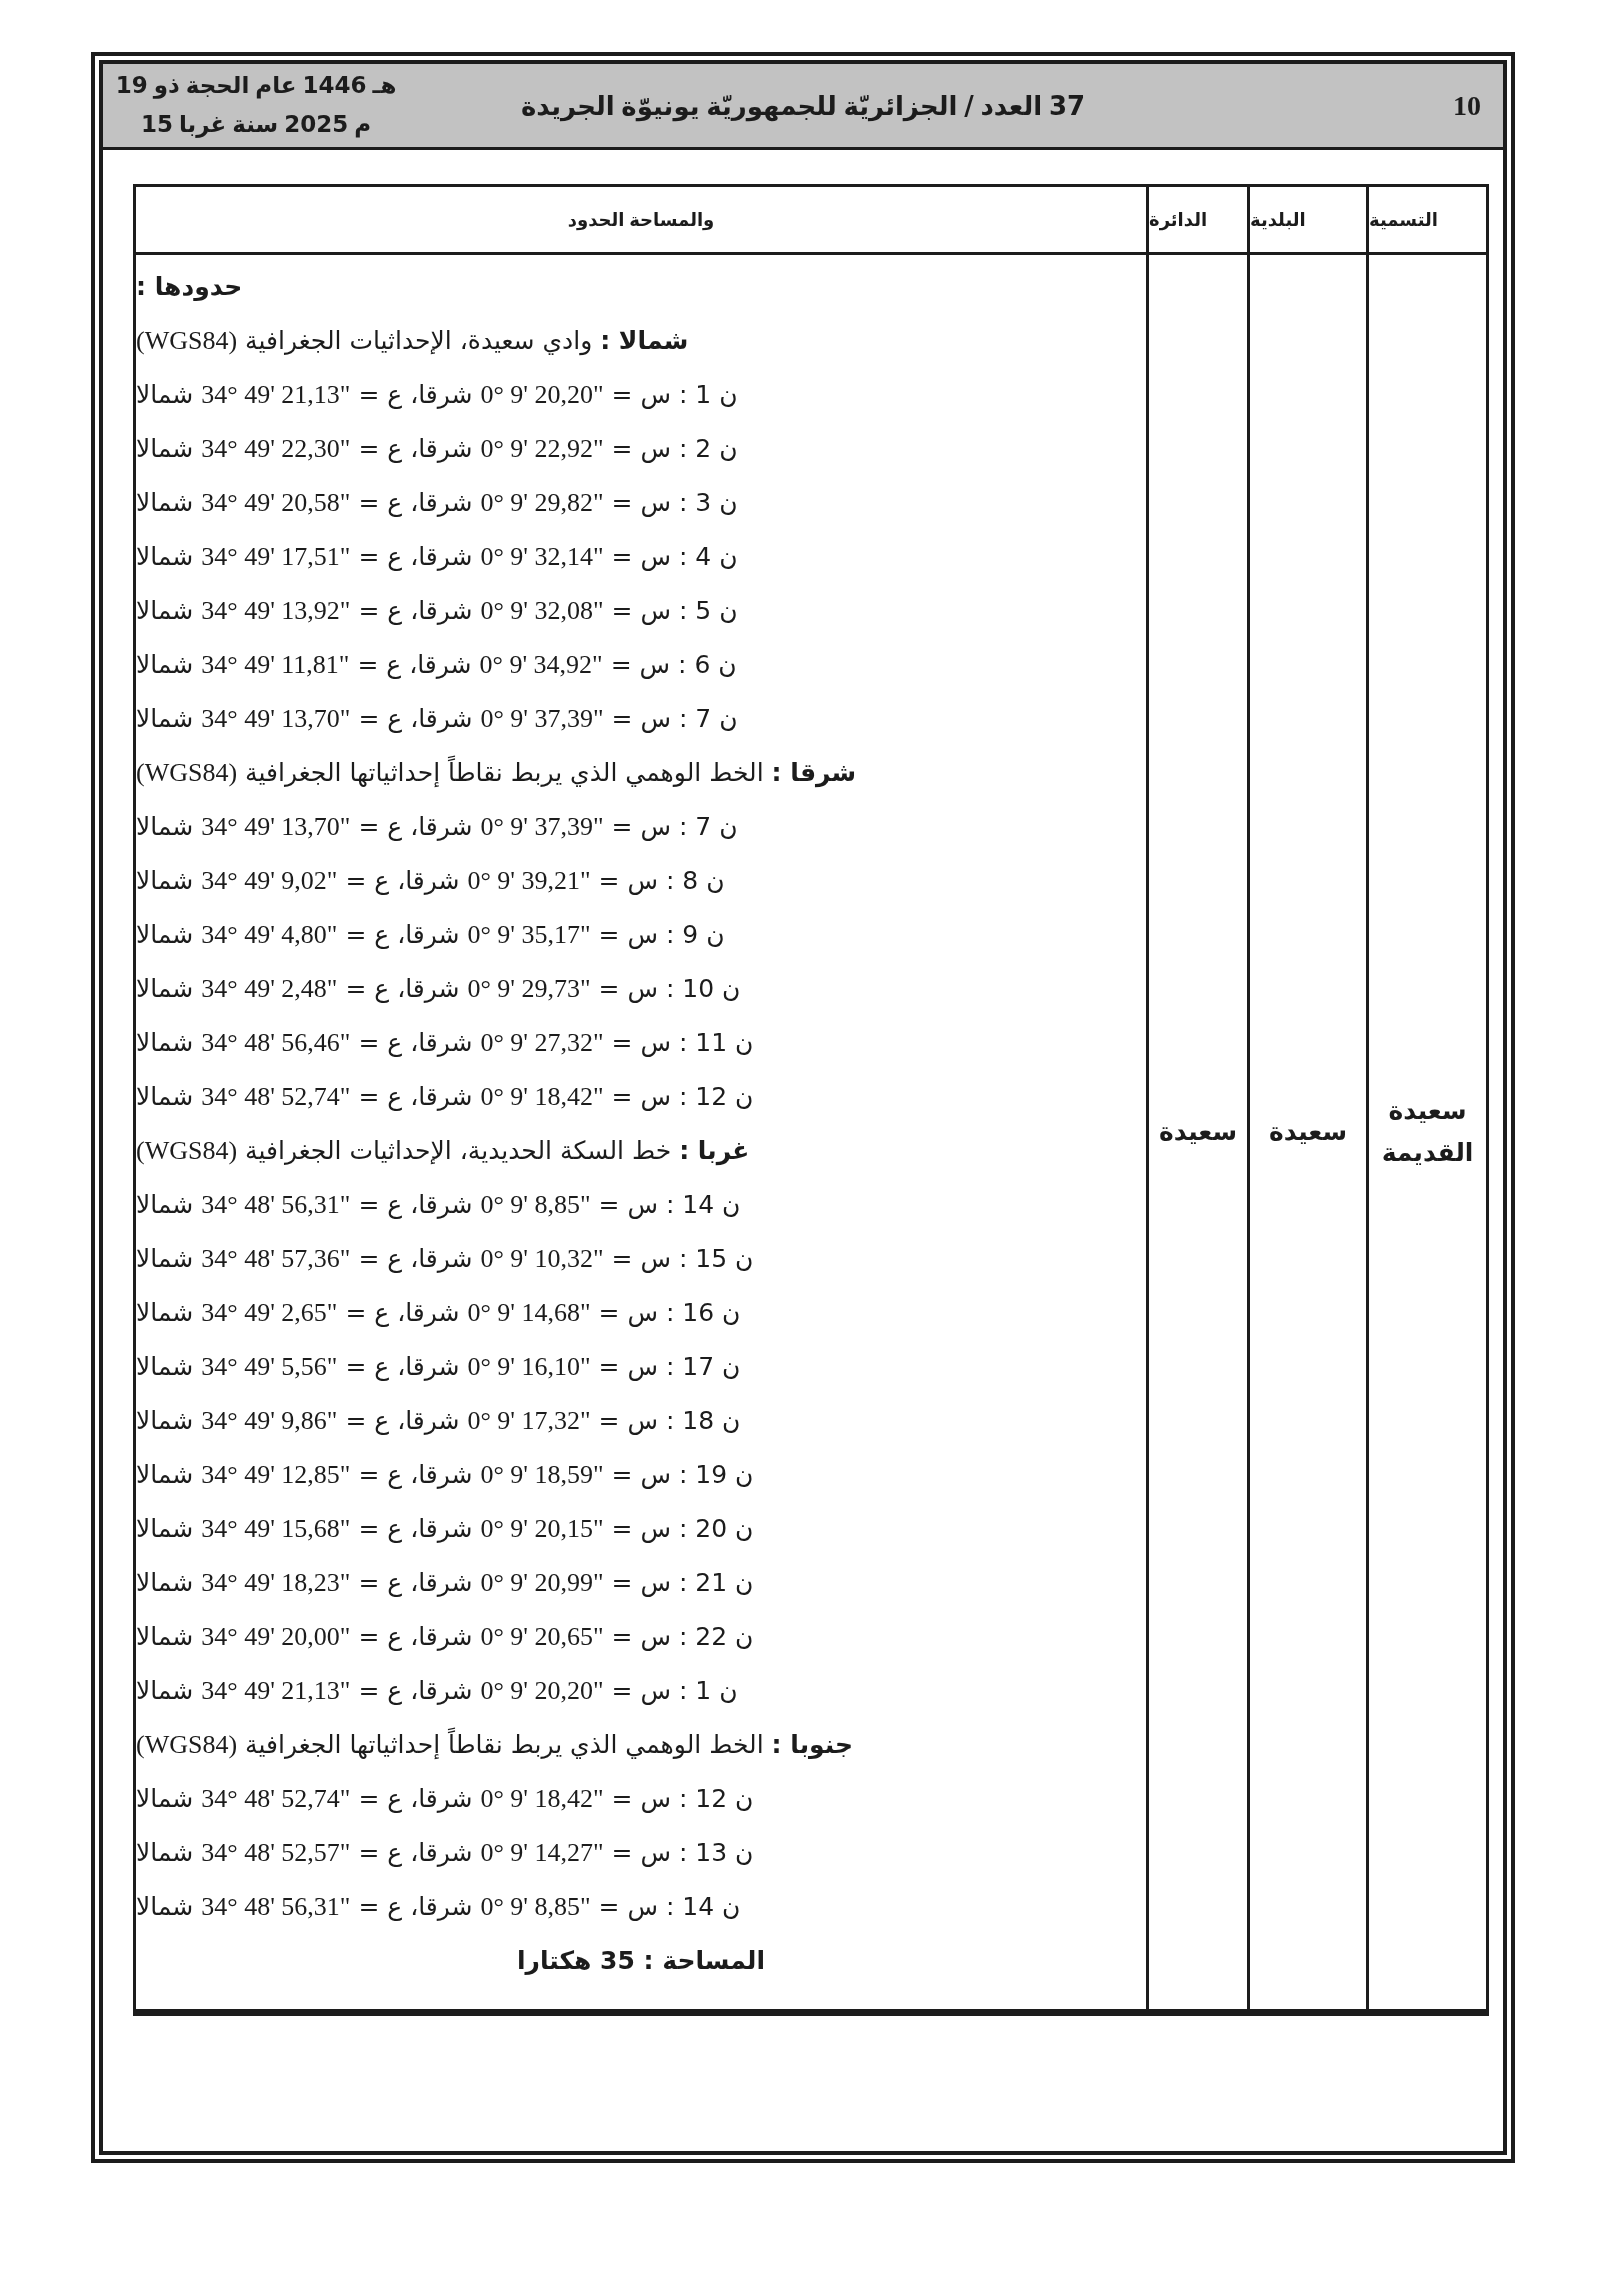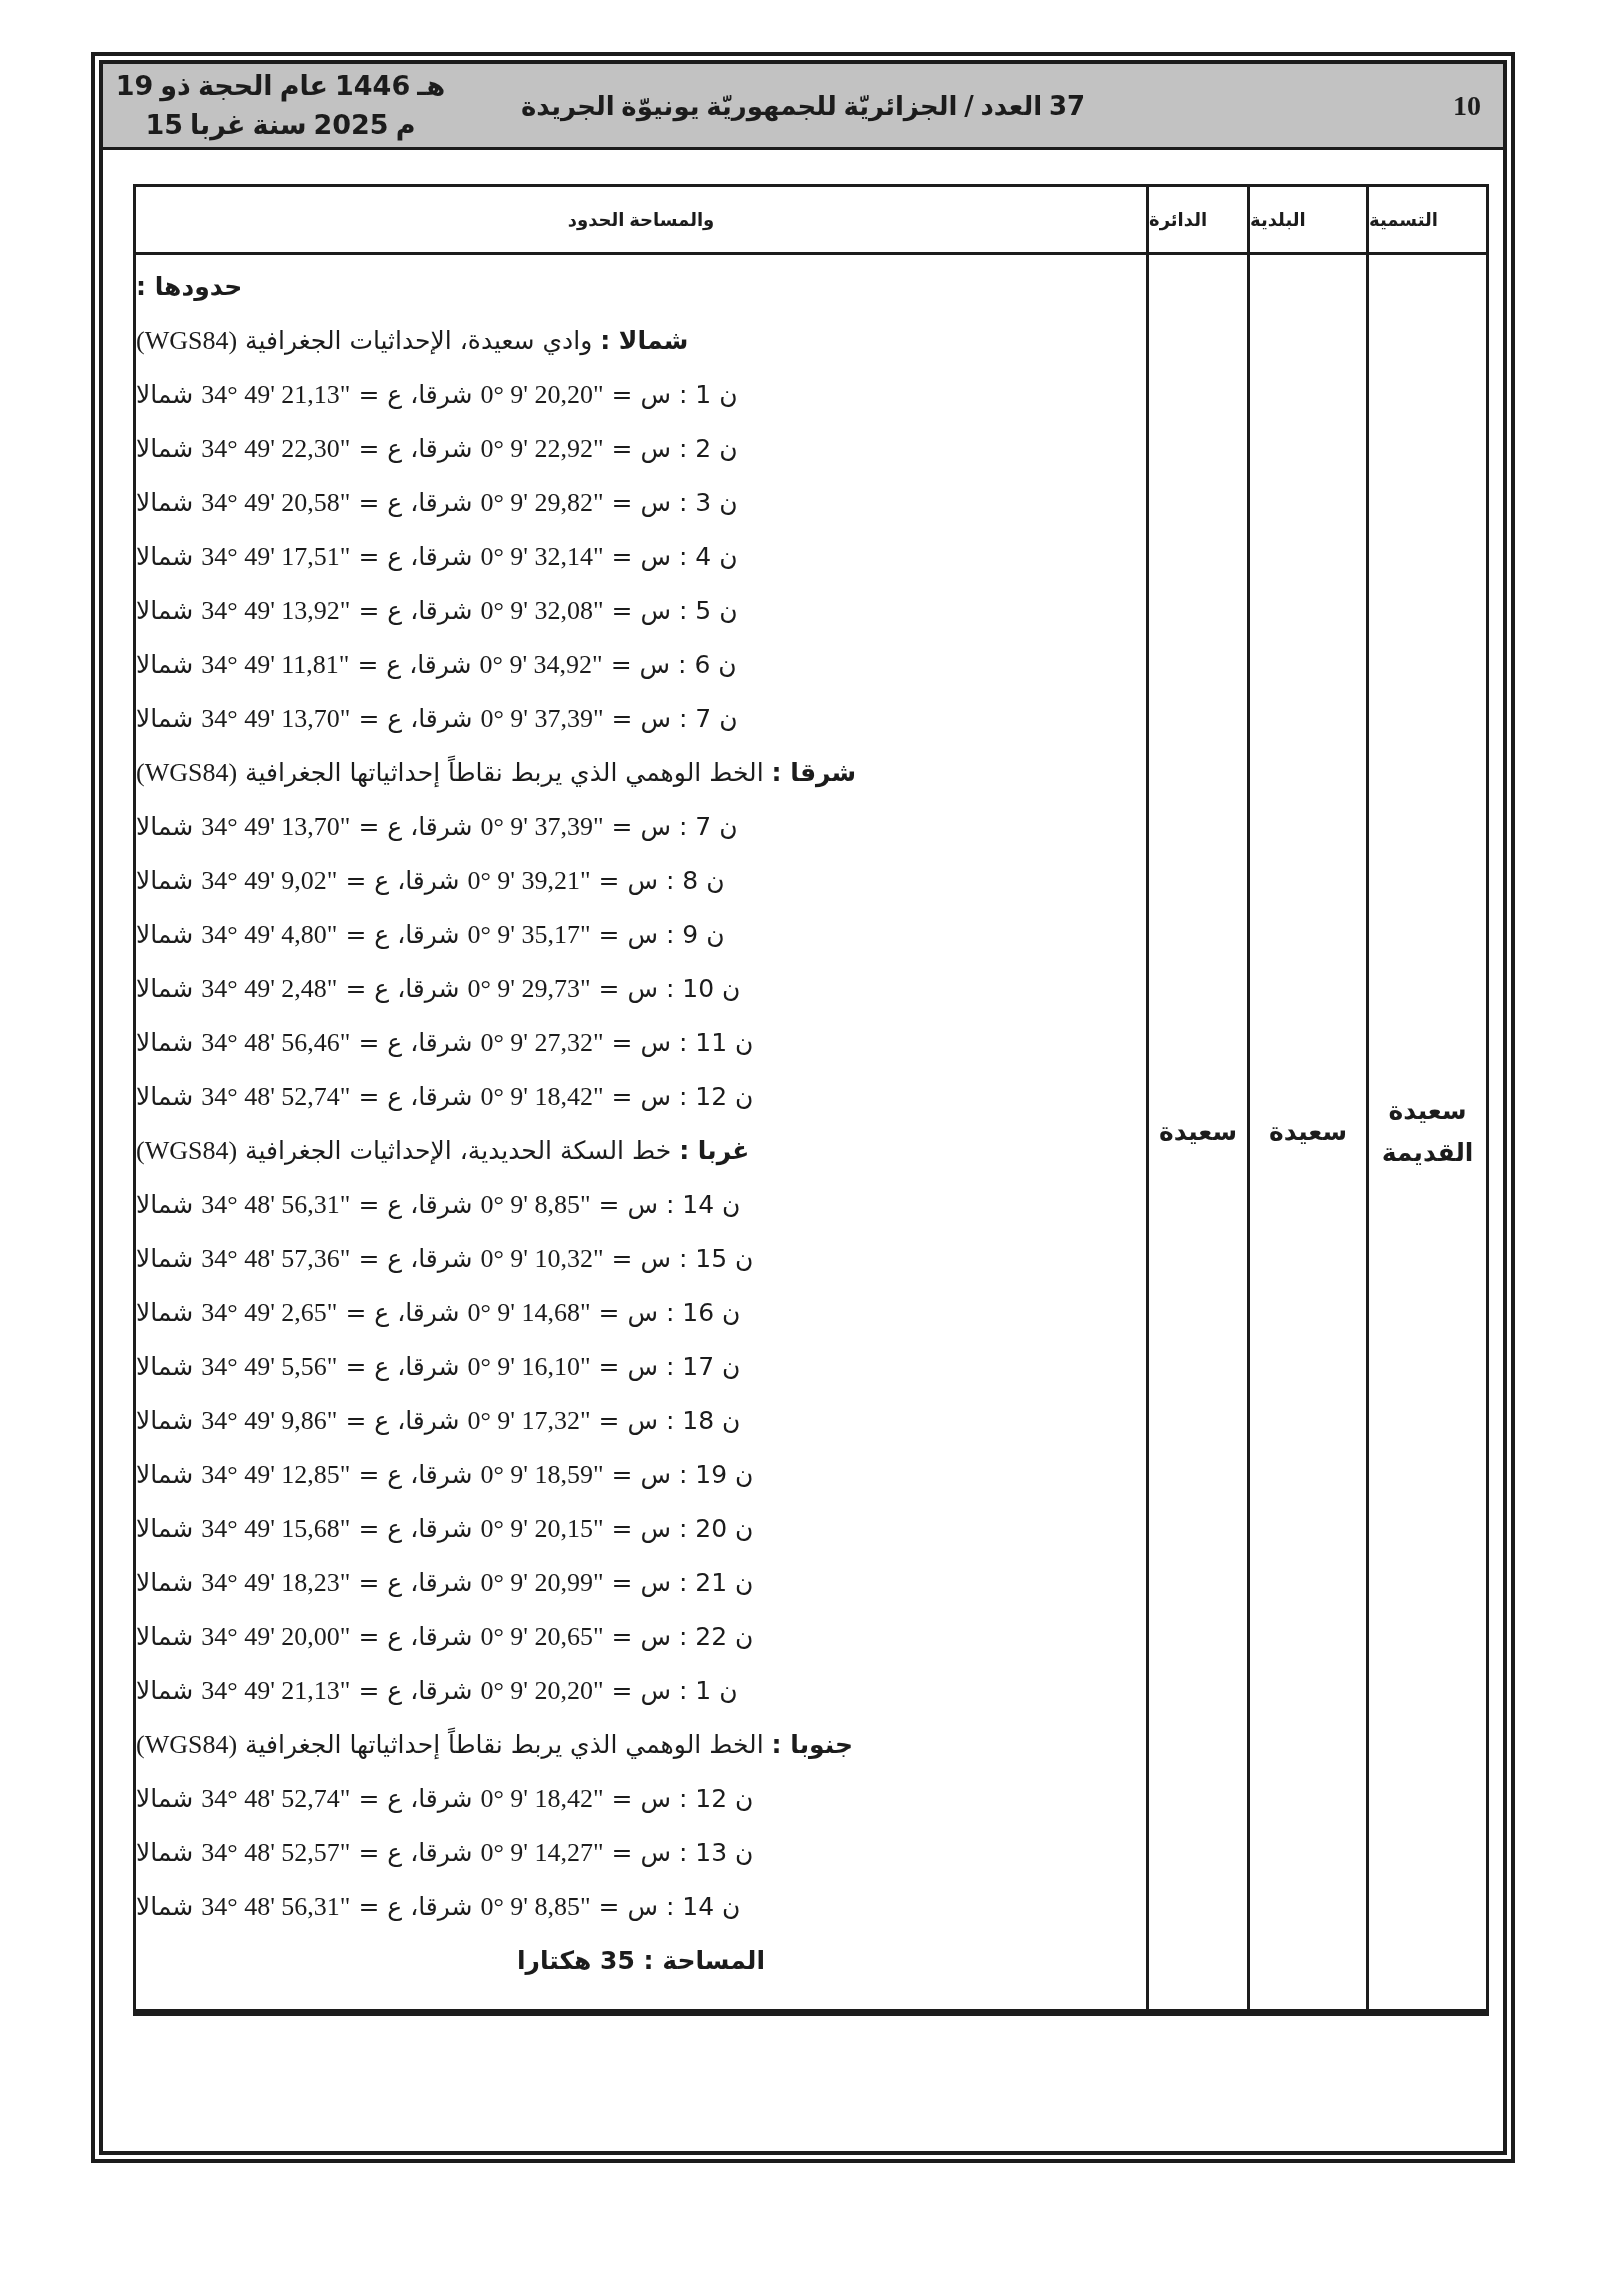--- a/index.html
+++ b/index.html
@@ -11,21 +11,21 @@
     position:absolute;left:91px;top:52px;width:1424px;height:2111px;
     border:12.7px double #1c1c1c;box-sizing:border-box;background:#ffffff;
   }
   
   .hstrip{
     height:83px;background:#c2c2c2;border-bottom:3.6px solid #1c1c1c;
     position:relative;display:flex;align-items:center;justify-content:center;
   }
   .dates{
     position:absolute;left:12.7px;top:1.8px;display:flex;flex-direction:column;
-    align-items:center;font-weight:bold;font-size:27px;line-height:39px;
+    align-items:center;font-weight:bold;font-size:23px;line-height:39px;
   }
   .jtitle{font-weight:bold;font-size:26px;}
   .pnum{
     position:absolute;right:22px;top:50%;transform:translateY(-50%);
     font-family:"Liberation Serif","DejaVu Serif",serif;font-weight:bold;font-size:28px;
   }
   
   .wtitle{margin-top:67px;display:flex;justify-content:center;font-weight:bold;font-size:28px;}
   
   table.btable{

